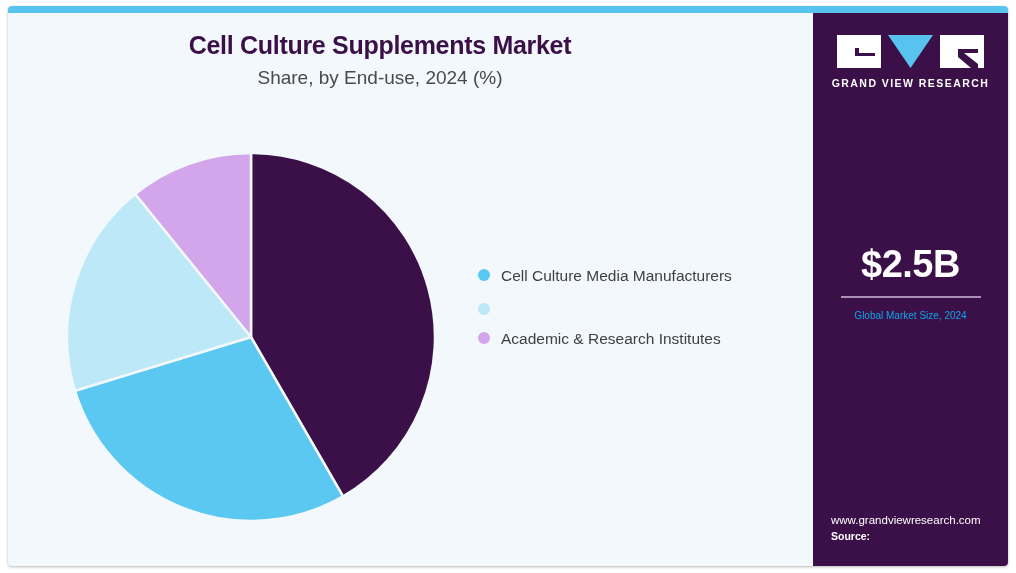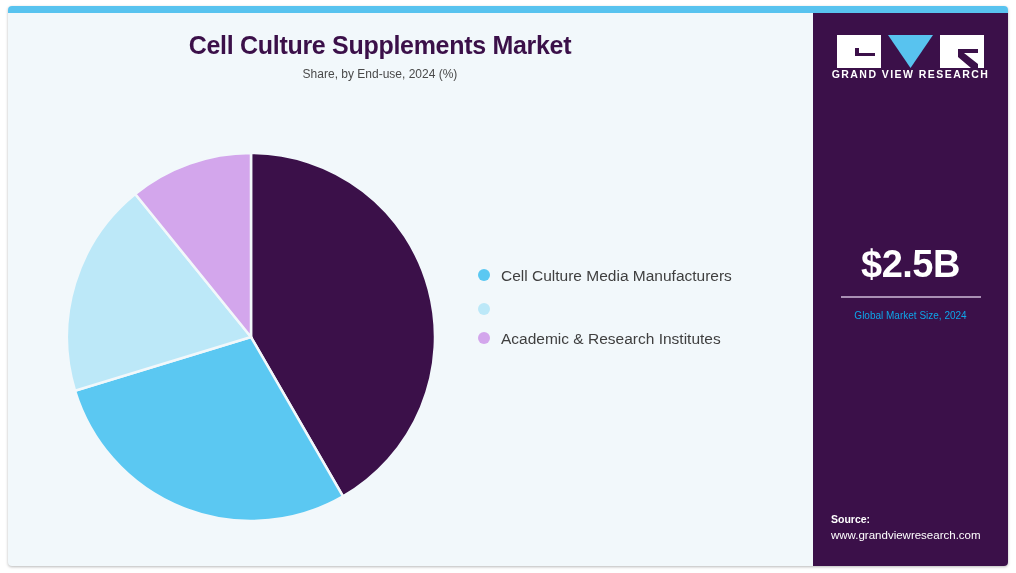--- a/index.html
+++ b/index.html
@@ -54,21 +54,21 @@
   }
   #chart-title {
     font-size: 25px;
     font-weight: bold;
     color: #3B1049;
     letter-spacing: -0.3px;
     margin: 0;
     line-height: 1.15;
   }
   #chart-subtitle {
-    font-size: 12px;
+    font-size: 19px;
     color: #4a4a4a;
     margin: 7px 0 0 0;
     line-height: 1.2;
   }
 
   
   #pie-wrap {
     position: absolute;
     left: 51px;
     top: 132px;
@@ -122,20 +122,21 @@
     width: 195px;
     text-align: center;
   }
   #logo-marks {
     width: 147px;
     height: 33px;
     margin: 0 auto;
     position: relative;
   }
   #logo-wordmark {
+    margin-top: 9px;
     font-size: 10.5px;
     font-weight: bold;
     color: #ffffff;
     letter-spacing: 1.45px;
   }
 
   
   #market-size {
     position: absolute;
     left: 0;
@@ -247,19 +248,19 @@
       <div id="logo-wordmark">GRAND VIEW RESEARCH</div>
     </div>
 
     <div id="market-size">
       <div id="market-value">$2.5B</div>
       <div id="market-divider"></div>
       <div id="market-caption">Global Market Size, 2024</div>
     </div>
 
     <div id="source-block">
+      <div id="source-url">www.grandviewresearch.com</div>
       <div id="source-label">Source:</div>
-      <div id="source-url">www.grandviewresearch.com</div>
     </div>
 
   </div>
 
 </div>
 
 </body></html>

